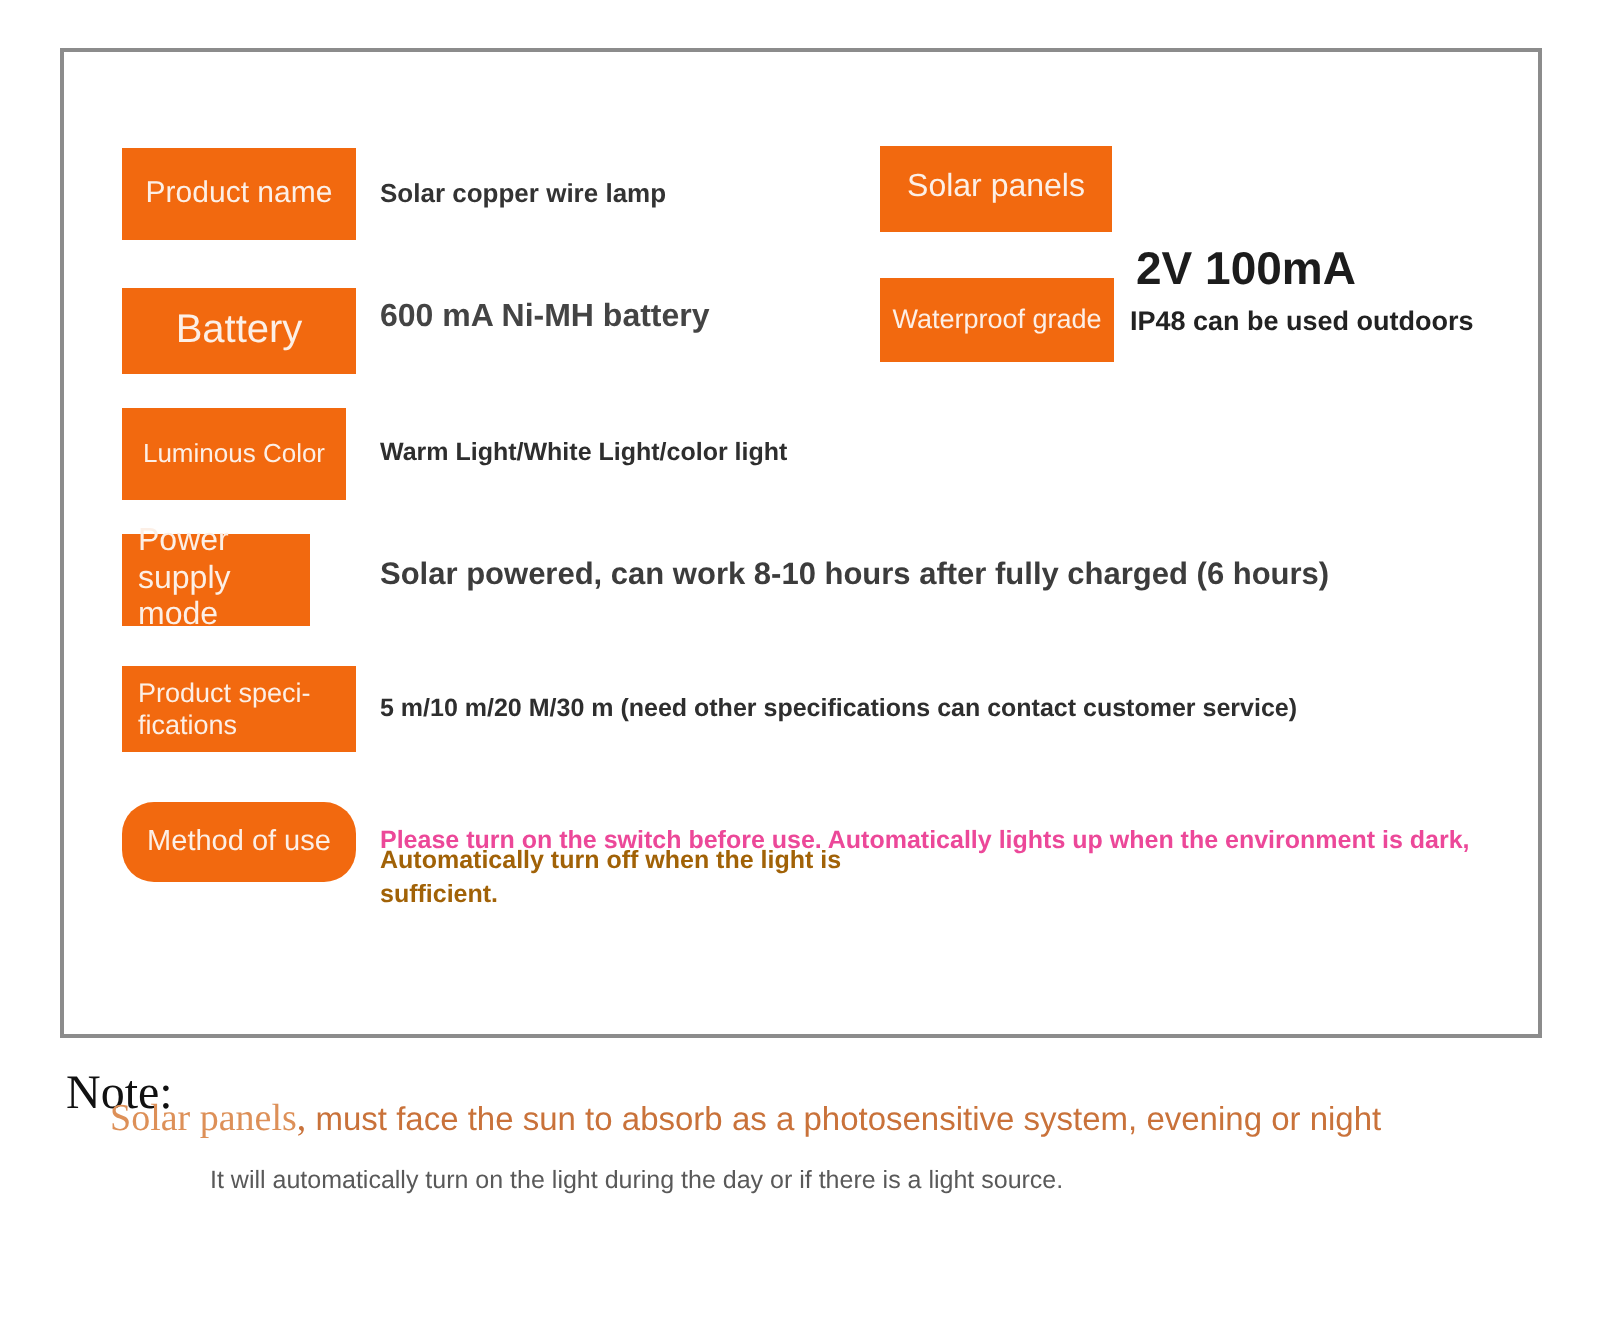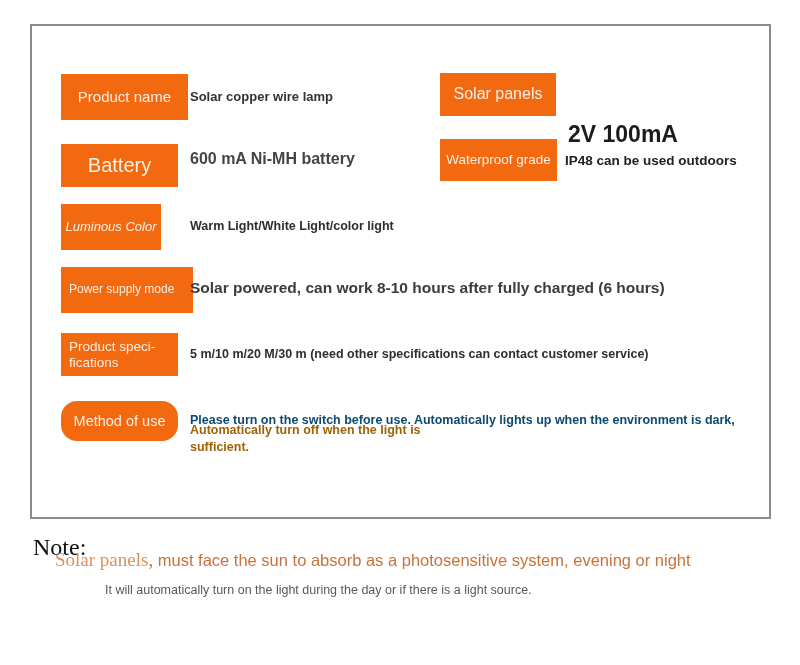--- a/index.html
+++ b/index.html
@@ -12,36 +12,36 @@
     border:2px solid #8c8c8c;box-sizing:border-box;background:#ffffff;
   }
   .tag{
     position:absolute;background:#f2690f;color:#fcefe6;box-sizing:border-box;
     display:flex;align-items:center;justify-content:center;text-align:center;
     line-height:1.15;
   }
   .tag.left-align{justify-content:flex-start;text-align:left;padding-left:8px;}
   .val{position:absolute;color:#3a3a3a;white-space:nowrap;font-weight:bold;}
   
-  .tag-product-name{left:61px;top:74px;width:127px;height:46px;font-size:15px;}
+  .tag-product-name{left:61px;top:74px;width:117px;height:46px;font-size:15px;}
   .val-product-name{left:190px;top:89px;font-size:13px;color:#333333;}
   .tag-solar-panels{left:440px;top:73px;width:116px;height:43px;font-size:16px;}
   .val-solar-panels{left:568px;top:81px;font-size:23px;color:#1c1c1c;margin-top:40px;}
   .tag-battery{left:61px;top:144px;width:117px;height:43px;font-size:20px;}
   .val-battery{left:190px;top:150px;font-size:16px;color:#444444;}
   .tag-waterproof{left:440px;top:139px;width:117px;height:42px;font-size:13.5px;}
   .val-waterproof{left:565px;top:153px;font-size:13.5px;color:#222222;}
-  .tag-luminous{left:61px;top:204px;width:100px;height:46px;font-size:13px;font-style:italic;}
+  .tag-luminous{left:61px;top:204px;width:112px;height:46px;font-size:13px;}
   .val-luminous{left:190px;top:219px;font-size:12.5px;color:#2e2e2e;}
-  .tag-power{left:61px;top:267px;width:132px;height:46px;font-size:12px;}
+  .tag-power{left:61px;top:267px;width:94px;height:46px;font-size:16px;}
   .val-power{left:190px;top:279px;font-size:15.5px;color:#3c3c3c;}
   .tag-specs{left:61px;top:333px;width:117px;height:43px;font-size:13.5px;}
   .val-specs{left:190px;top:347px;font-size:12.5px;color:#2e2e2e;}
   .tag-method{left:61px;top:401px;width:117px;height:40px;font-size:14.5px;border-radius:16px;}
-  .val-method-1{left:190px;top:413px;font-size:12.5px;color:#0c4a6e;}
+  .val-method-1{left:190px;top:413px;font-size:12.5px;color:#ec4899;}
   .val-method-2{left:190px;top:422px;font-size:12.5px;color:#a16207;white-space:normal;width:260px;line-height:17px;}
   
   .note-heading{
     position:absolute;left:33px;top:520px;font-family:"Liberation Serif",serif;
     font-size:24px;color:#111111;margin-top:14px;
   }
   .note-line{position:absolute;left:55px;top:549px;white-space:nowrap;}
   .note-lead{
     font-family:"Liberation Serif",serif;font-size:19px;color:#dd9058;
   }

